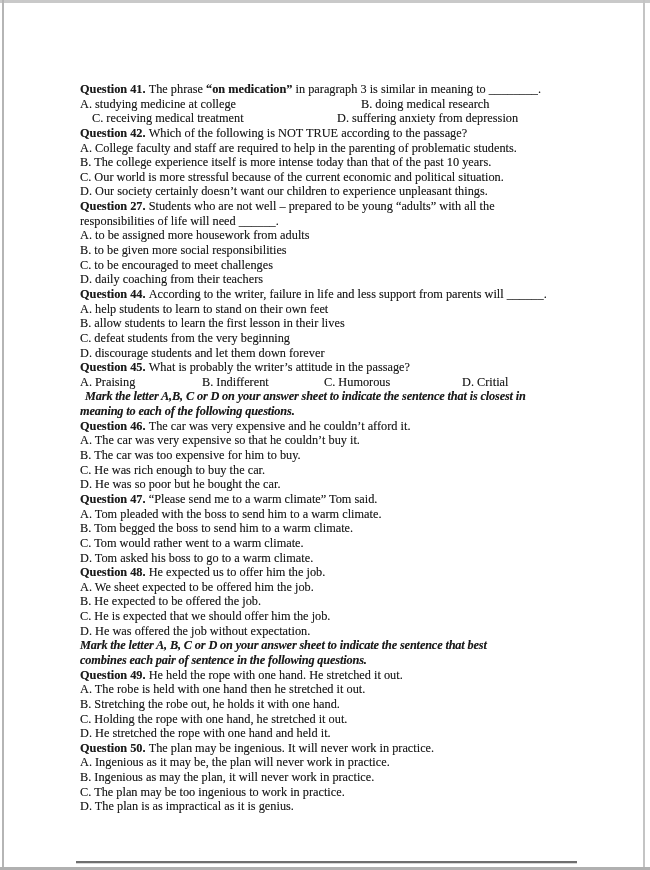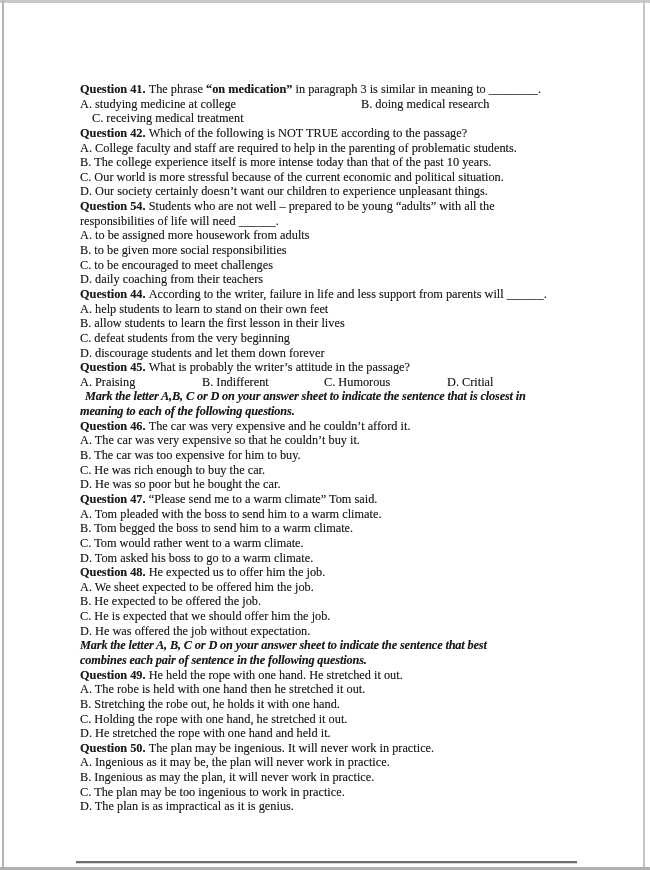--- a/index.html
+++ b/index.html
@@ -43,39 +43,39 @@
 
 <div class="page">
   <div class="edge edge-top"></div>
   <div class="edge edge-left"></div>
   <div class="edge edge-right"></div>
   <div class="edge edge-bottom"></div>
 
   <div class="doc-body">
       <div class="line"><span class="s-b">Question 41. </span><span class="s-n">The phrase </span><span class="s-b">“on medication”</span><span class="s-n"> in paragraph 3 is similar in meaning to ________.</span></div>
       <div class="line"><span class="s-n col" style="left: 0px;">A. studying medicine at college</span><span class="s-n col" style="left: 257px; margin-left: 24px;">B. doing medical research</span></div>
-      <div class="line"><span class="s-n col" style="left: 12px;">C. receiving medical treatment</span></div>
+      <div class="line"><span class="s-n col" style="left: 12px;">C. receiving medical treatment</span><span class="s-n col" style="left: 257px;">D. suffering anxiety from depression</span></div>
       <div class="line"><span class="s-b">Question 42. </span><span class="s-n">Which of the following is NOT TRUE according to the passage?</span></div>
       <div class="line"><span class="s-n">A. College faculty and staff are required to help in the parenting of problematic students.</span></div>
       <div class="line"><span class="s-n">B. The college experience itself is more intense today than that of the past 10 years.</span></div>
       <div class="line"><span class="s-n">C. Our world is more stressful because of the current economic and political situation.</span></div>
       <div class="line"><span class="s-n">D. Our society certainly doesn’t want our children to experience unpleasant things.</span></div>
-      <div class="line"><span class="s-b">Question 54. </span><span class="s-n">Students who are not well – prepared to be young “adults” with all the</span></div>
+      <div class="line"><span class="s-b">Question 27. </span><span class="s-n">Students who are not well – prepared to be young “adults” with all the</span></div>
       <div class="line"><span class="s-n">responsibilities of life will need ______.</span></div>
       <div class="line"><span class="s-n">A. to be assigned more housework from adults</span></div>
       <div class="line"><span class="s-n">B. to be given more social responsibilities</span></div>
       <div class="line"><span class="s-n">C. to be encouraged to meet challenges</span></div>
       <div class="line"><span class="s-n">D. daily coaching from their teachers</span></div>
       <div class="line"><span class="s-b">Question 44. </span><span class="s-n">According to the writer, failure in life and less support from parents will ______.</span></div>
       <div class="line"><span class="s-n">A. help students to learn to stand on their own feet</span></div>
       <div class="line"><span class="s-n">B. allow students to learn the first lesson in their lives</span></div>
       <div class="line"><span class="s-n">C. defeat students from the very beginning</span></div>
       <div class="line"><span class="s-n">D. discourage students and let them down forever</span></div>
       <div class="line"><span class="s-b">Question 45. </span><span class="s-n">What is probably the writer’s attitude in the passage?</span></div>
-      <div class="line"><span class="s-n col" style="left: 0px;">A. Praising</span><span class="s-n col" style="left: 122px; font-family: Liberation Serif, serif;">B. Indifferent</span><span class="s-n col" style="left: 244px;">C. Humorous</span><span class="s-n col" style="left: 367px;">D. Critial</span></div>
+      <div class="line"><span class="s-n col" style="left: 0px;">A. Praising</span><span class="s-n col" style="left: 122px; font-family: Liberation Serif, serif;">B. Indifferent</span><span class="s-n col" style="left: 244px;">C. Humorous</span><span class="s-n col" style="left: 382px;">D. Critial</span></div>
       <div class="line" style="padding-left: 5px;"><span class="s-bi">Mark the letter A,B, C or D on your answer sheet to indicate the sentence that is closest in</span></div>
       <div class="line"><span class="s-bi">meaning to each of the following questions.</span></div>
       <div class="line"><span class="s-b">Question 46. </span><span class="s-n">The car was very expensive and he couldn’t afford it.</span></div>
       <div class="line"><span class="s-n">A. The car was very expensive so that he couldn’t buy it.</span></div>
       <div class="line"><span class="s-n">B. The car was too expensive for him to buy.</span></div>
       <div class="line"><span class="s-n">C. He was rich enough to buy the car.</span></div>
       <div class="line"><span class="s-n">D. He was so poor but he bought the car.</span></div>
       <div class="line"><span class="s-b">Question 47. </span><span class="s-n">“Please send me to a warm climate” Tom said.</span></div>
       <div class="line"><span class="s-n">A. Tom pleaded with the boss to send him to a warm climate.</span></div>
       <div class="line"><span class="s-n">B. Tom begged the boss to send him to a warm climate.</span></div>

